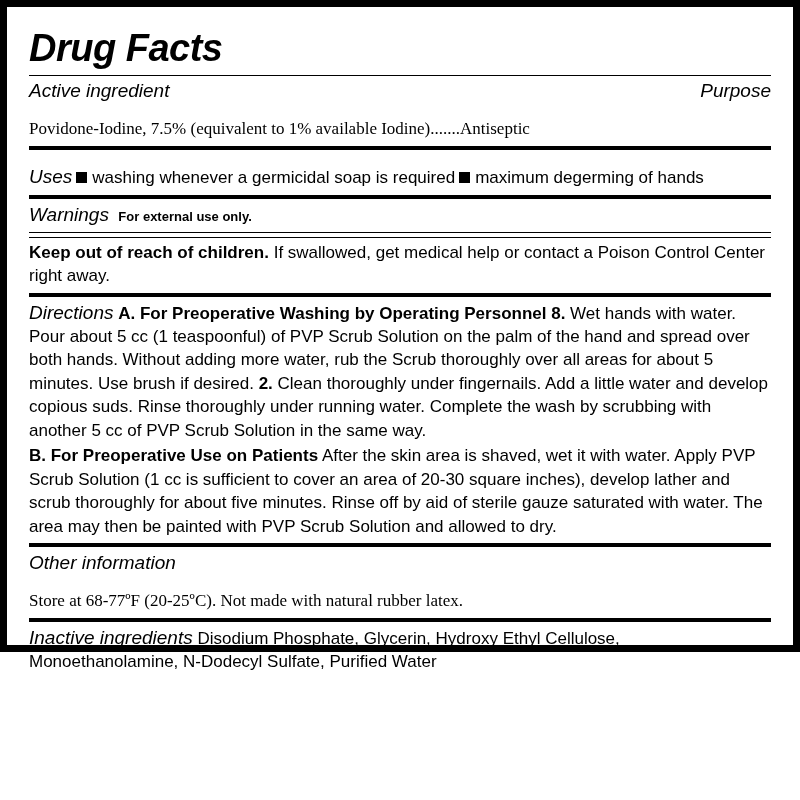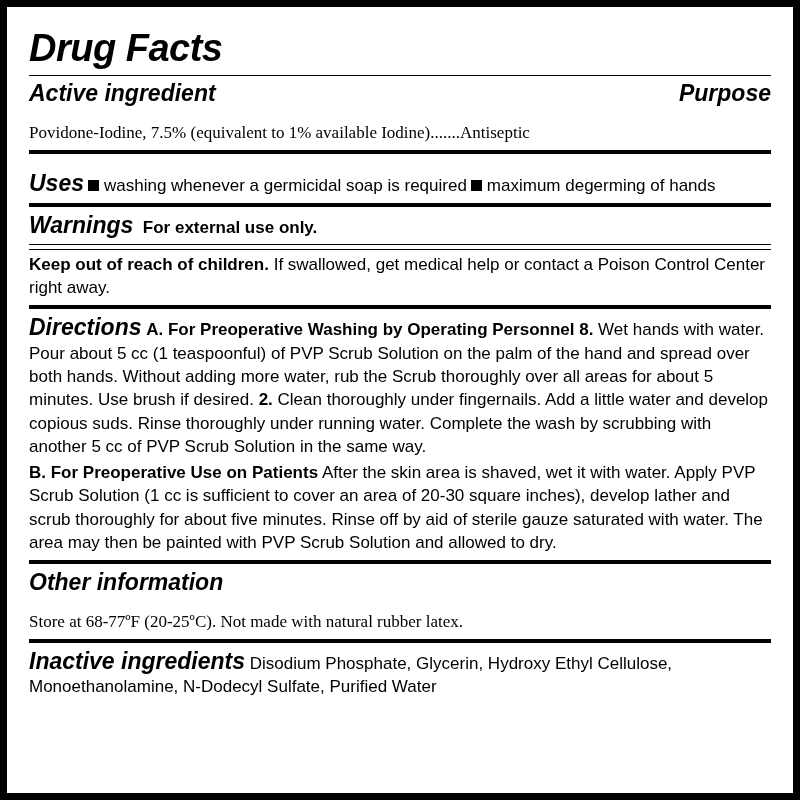--- a/index.html
+++ b/index.html
@@ -9,21 +9,21 @@
   }
   body {
     width: 800px;
     height: 800px;
     font-family: "Liberation Sans", sans-serif;
     color: #000000;
   }
   .label-frame {
     box-sizing: border-box;
     width: 800px;
-    height: 800px;
+    height: 652px;
     border: 7px solid #000000;
     padding: 18px 22px 10px 22px;
     background: #ffffff;
   }
   .title {
     font-size: 38px;
     font-weight: bold;
     font-style: italic;
     letter-spacing: -0.5px;
     line-height: 1;
@@ -39,27 +39,27 @@
   }
   .section {
     margin: 0;
   }
   .head-row {
     display: flex;
     justify-content: space-between;
     align-items: baseline;
   }
   .head-italic {
-    font-size: 23px;
-    font-weight: bold;
+    font-size: 19px;
+    font-weight: normal;
     font-style: italic;
     line-height: 1.15;
   }
   .head-plain-bold {
-    font-size: 17px;
+    font-size: 13px;
     font-weight: bold;
     line-height: 1.3;
   }
   .body-text {
     font-size: 17px;
     line-height: 1.35;
     margin: 2px 0 4px 0;
   }
   .inline-head {
     display: inline;

